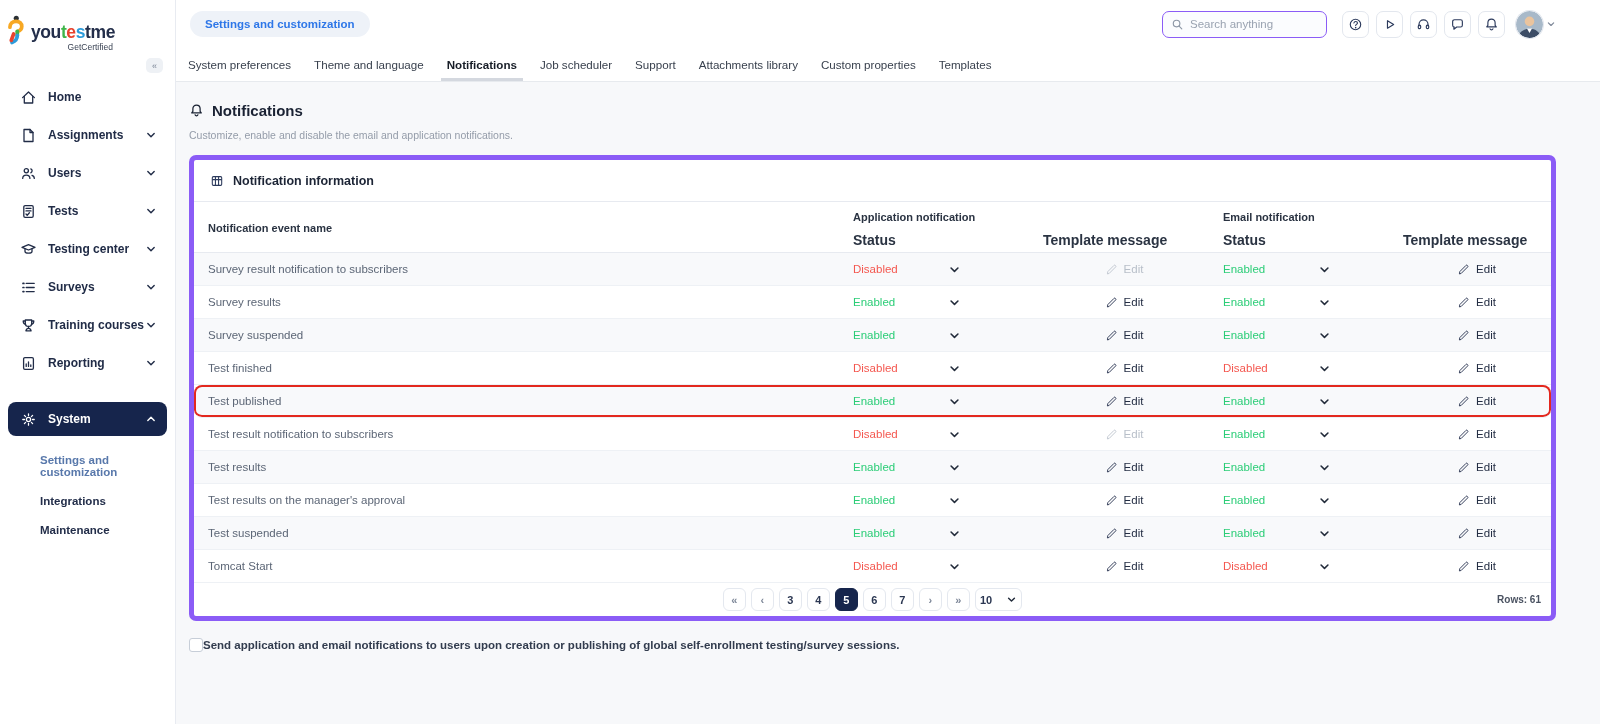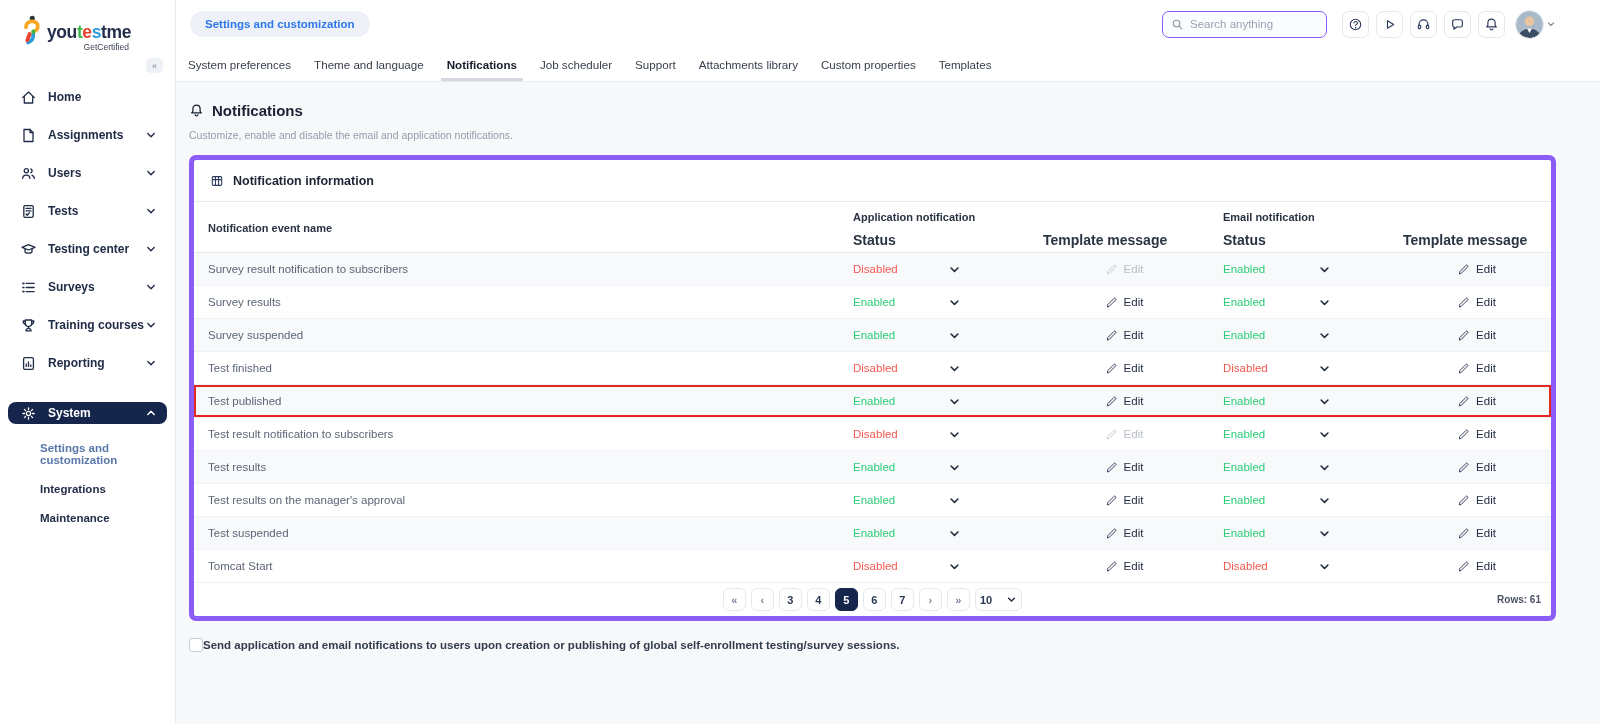--- a/index.html
+++ b/index.html
@@ -1,31 +1,31 @@
 <!DOCTYPE html>
 <html><head>
 <meta charset="utf-8">
 <style>
   * { margin:0; padding:0; box-sizing:border-box; }
   html,body { width:1600px; height:724px; overflow:hidden; font-family:"Liberation Sans",sans-serif; background:#f7f8fa; }
   .app { display:flex; width:1600px; height:724px; }
 
   
   .sidebar { width:176px; min-width:176px; background:#fff; border-right:1px solid #e8ebf1; position:relative; }
-  .logo { padding:14px 12px 4px 20px; }
+  .logo { padding:14px 12px 4px 4px; }
   .logo-row { display:flex; align-items:flex-start; gap:5px; }
   .wordmark { font-size:17.5px; font-weight:bold; letter-spacing:-0.4px; margin-top:8px; }
   .tagline { font-size:8.5px; color:#3a4354; text-align:right; margin-top:-1px; padding-right:2px; }
   .collapse-btn { position:absolute; top:58px; right:12px; width:17px; height:15px; border:none; background:#eef1f5; color:#7c8697; border-radius:5px; font-size:9px; line-height:14px; cursor:pointer; }
   .side-nav { margin-top:26px; padding:0 8px; }
   .side-item { display:flex; align-items:center; height:30px; margin-bottom:8px; padding:0 10px 0 12px; border-radius:8px; color:#212c47; cursor:pointer; }
   .side-item .s-ic { display:flex; width:17px; height:17px; margin-right:11px; }
   .side-item .s-lbl { font-size:12px; font-weight:600; flex:1; }
   .side-item .s-chev { display:flex; width:12px; height:12px; }
-  .side-item.active { background:#16254c; color:#fff; height:22px;margin-top:24px; }
+  .side-item.active { background:#16254c; color:#fff; height:34px;margin-top:24px; }
   .side-subnav { padding:10px 8px 0 40px; }
   .side-sub { font-size:11.5px; font-weight:600; color:#232e4a; margin-bottom:17px; cursor:pointer; }
   .side-sub.active { color:#5878ab; }
 
   
   .main { flex:1; display:flex; flex-direction:column; background:#f7f8fa; }
   .topbar { height:48px; background:#fff; display:flex; align-items:center; justify-content:space-between; padding:0 44px 0 14px; }
   .crumb { background:#eef2f8; color:#2e77e8; font-size:11.5px; font-weight:bold; padding:7px 15px; border-radius:15px; cursor:pointer; }
   .topbar-right { display:flex; align-items:center; gap:7px; }
   .search { display:flex; align-items:center; width:165px; height:27px; border:1px solid #8b5cf6; border-radius:7px; background:#fbfcfe; padding:0 8px; margin-right:8px; color:#8d97a6; }
@@ -54,21 +54,21 @@
   .grid-cols { display:grid; grid-template-columns:650px 190px 180px 180px 165px; }
   .ghead { height:25px; align-items:end; }
   .ghead .gcell { font-size:11px; font-weight:bold; color:#2a3342; padding:0 0 4px 9px; }
   .shead { height:26px; border-bottom:1px solid #e7eaf0; align-items:center; }
   .shead .hcell { font-size:14px; font-weight:bold; color:#2a3342; padding-left:9px; }
   .ename-head { position:absolute; left:14px; top:50%; transform:translateY(-50%); font-size:11px; font-weight:bold; color:#2a3342; }
   .thead-wrap { position:relative; }
 
   .row { height:33px; align-items:center; border-bottom:1px solid #eef1f5; position:relative; }
   .row.alt { background:#f8f9fb; }
-  .row.highlight { box-shadow:inset 0 0 0 2px #e3281e; background:#f8f9fb; }
+  .row.highlight { box-shadow:inset 0 0 0 2px #e3281e; background:#f8f9fb;border-radius:8px; }
   .cell-name { font-size:11.5px; color:#5c6676; padding-left:14px; }
   .cell-status { display:flex; align-items:center; padding-left:9px; cursor:pointer; }
   .status-text { font-size:11.5px; font-weight:500; width:95px; }
   .status-text.on { color:#2bcd77; }
   .status-text.off { color:#f4574f; }
   .dd-chev { display:flex; width:13px; color:#222b3a; }
   .cell-edit { display:flex; align-items:center; justify-content:center; gap:6px; font-size:11.5px; font-weight:500; color:#242e44; cursor:pointer; }
   .cell-edit .p-ic { display:flex; width:13px; height:13px; color:#353f5b; }
   .cell-edit.disabled { color:#b8bfc9; cursor:default; }
   .cell-edit.disabled .p-ic { color:#c3c9d2; }

